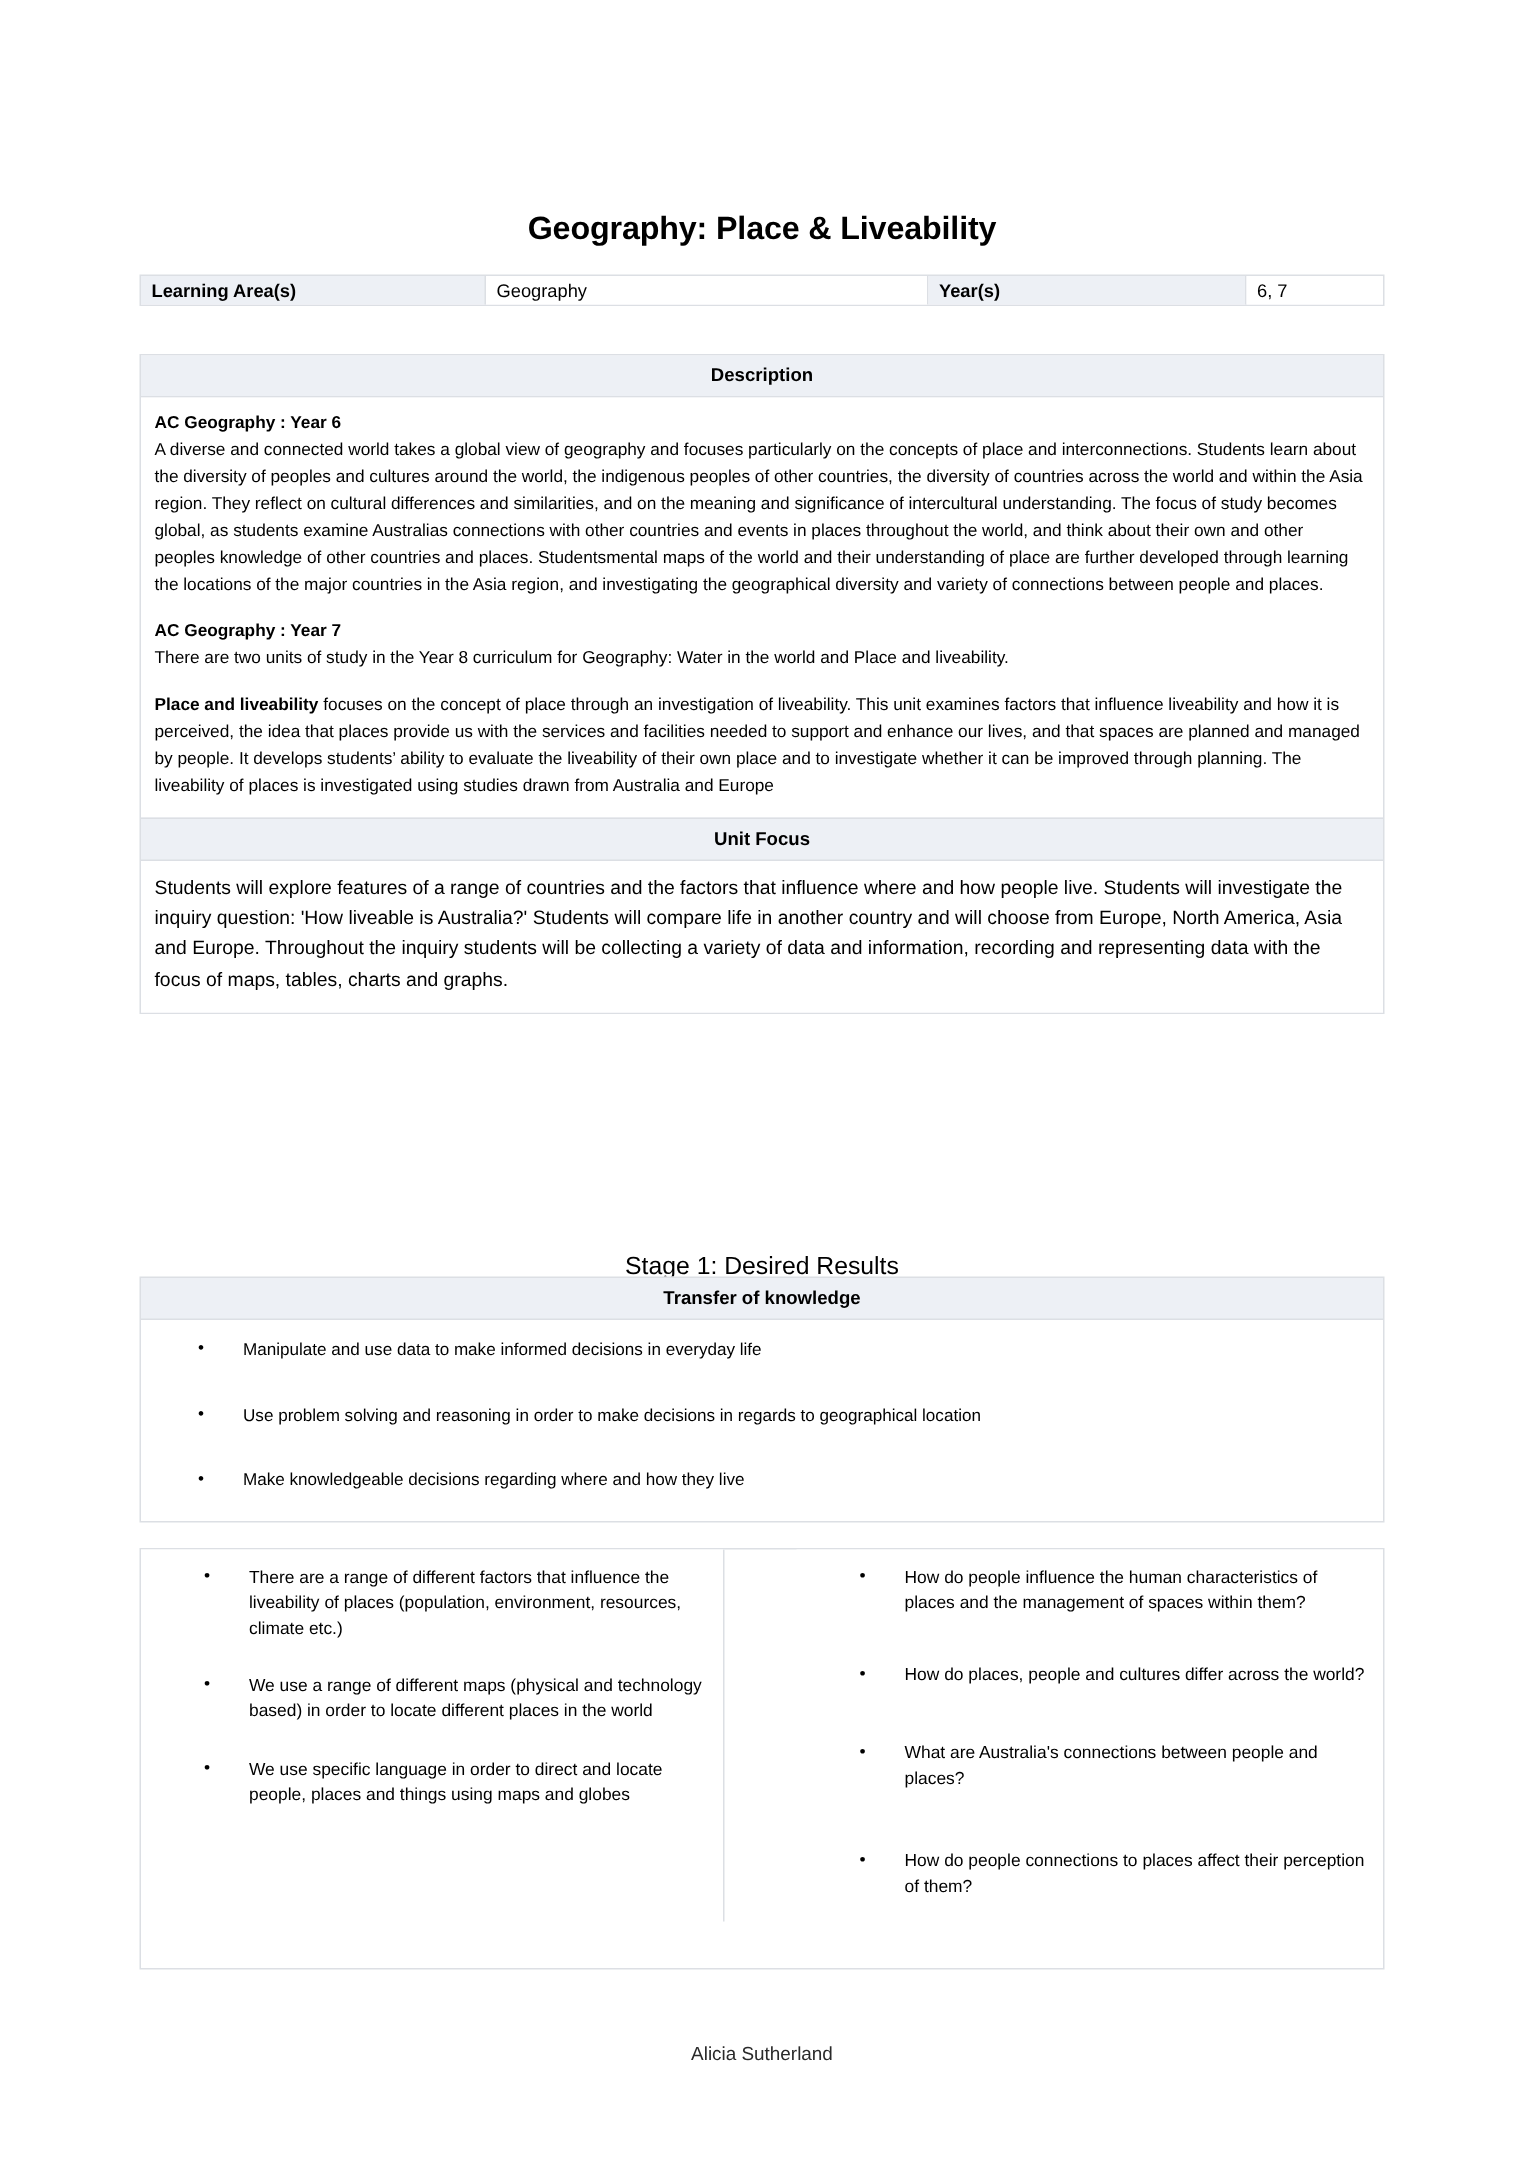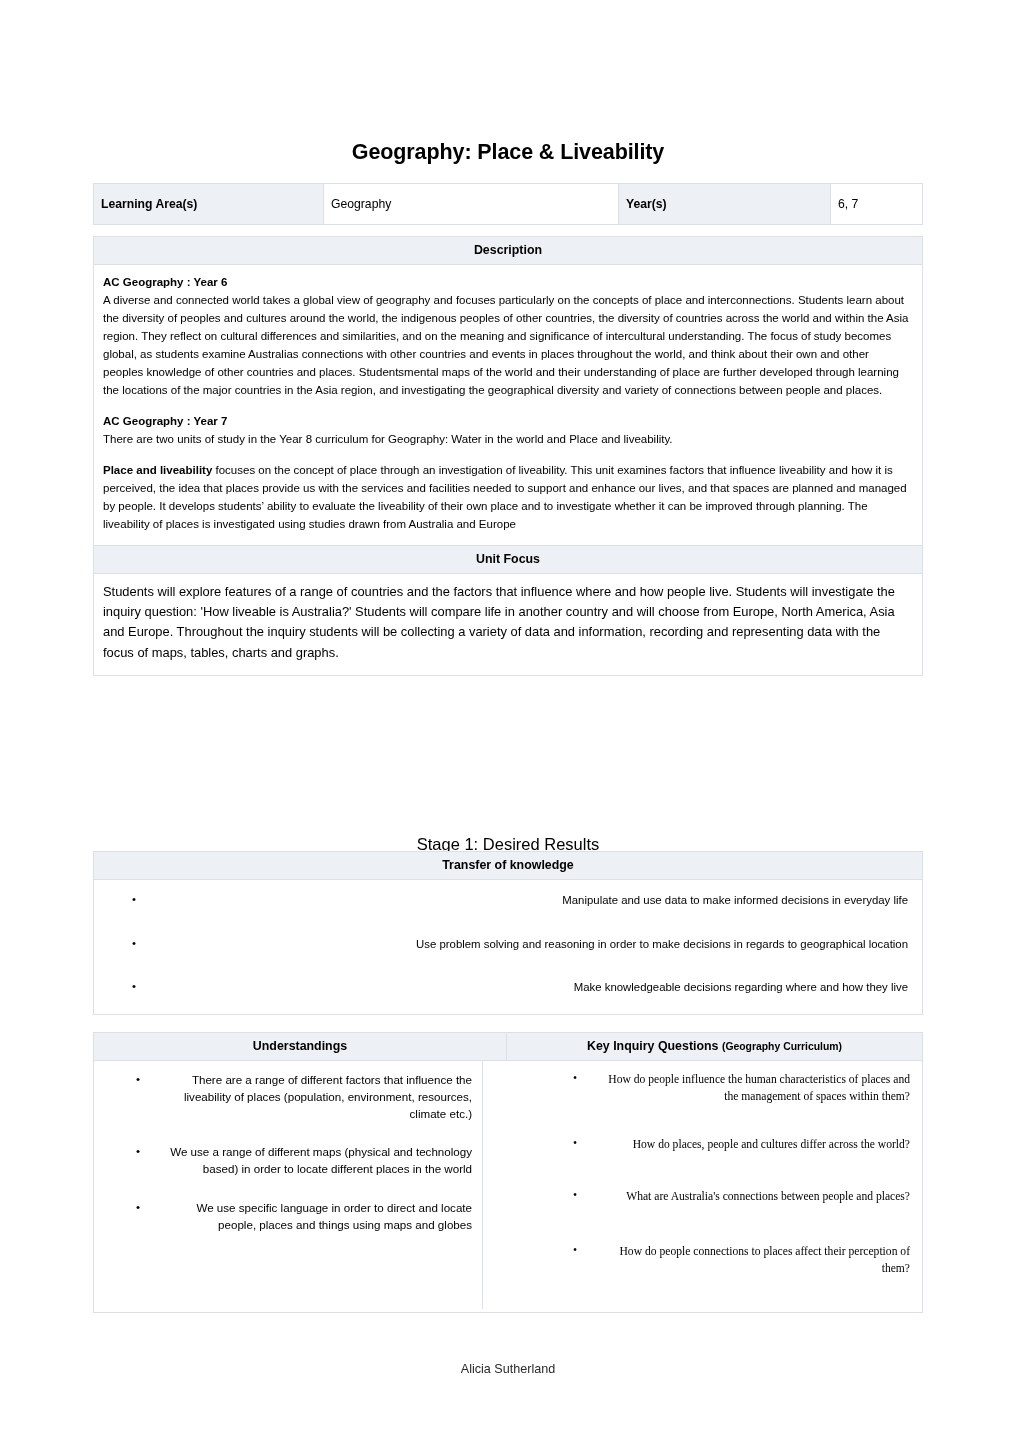--- a/index.html
+++ b/index.html
@@ -56,21 +56,21 @@
     border-bottom: 1px solid #dcdfe4;
   }
   .band .sub {
     font-size: 10.4px;
     font-weight: bold;
   }
 
   
   #meta-table {
     top: 183px;
-    height: 42px;
+    height: 21px;
     display: flex;
     align-items: stretch;
   }
   #meta-table .cell {
     display: flex;
     align-items: center;
     box-sizing: border-box;
     padding: 0 7px;
     font-size: 12.2px;
   }
@@ -122,21 +122,20 @@
     background: #fff;
     min-height: 120px;
     box-sizing: border-box;
   }
 
   
   ul.bul {
     list-style: none;
     margin: 0;
     padding: 0;
-    text-align: right;
   }
   ul.bul > li {
     position: relative;
     padding-left: 68px;
     font-size: 11.4px;
     line-height: 1.45;
     margin-bottom: 27px;
   }
   ul.bul > li:last-child { margin-bottom: 0; }
   ul.bul > li::before {
@@ -170,21 +169,20 @@
     box-sizing: border-box;
     border-right: 1px solid #dcdfe4;
     padding: 11px 10px 10px 0;
     background: #fff;
   }
   #kiq-table .col-right {
     width: 415px;
     box-sizing: border-box;
     padding: 11px 12px 10px 0;
     background: #fff;
-    font-family: Liberation Serif, serif;
   }
   #kiq-table ul.bul > li {
     padding-left: 72px;
     font-size: 11.6px;
     line-height: 1.45;
     margin-bottom: 22px;
   }
   #kiq-table ul.bul > li::before {
     left: 42px;
     font-size: 11.6px;
@@ -238,24 +236,20 @@
     <div class="list">
       <ul class="bul">
         <li>Manipulate and use data to make informed decisions in everyday life</li>
         <li>Use problem solving and reasoning in order to make decisions in regards to geographical location</li>
         <li>Make knowledgeable decisions regarding where and how they live</li>
       </ul>
     </div>
   </div>
 
   <div class="tbl" id="kiq-table">
-    <div class="head-row">
-      <div class="band h-left">Understandings</div>
-      <div class="band h-right"><span>Key Inquiry Questions</span> <span class="sub">(Geography Curriculum)</span></div>
-    </div>
     <div class="body-row">
       <div class="col-left">
         <ul class="bul">
           <li>There are a range of different factors that influence the liveability of places (population, environment, resources, climate etc.)</li>
           <li>We use a range of different maps (physical and technology based) in order to locate different places in the world</li>
           <li>We use specific language in order to direct and locate people, places and things using maps and globes</li>
         </ul>
       </div>
       <div class="col-right">
         <ul class="bul">

